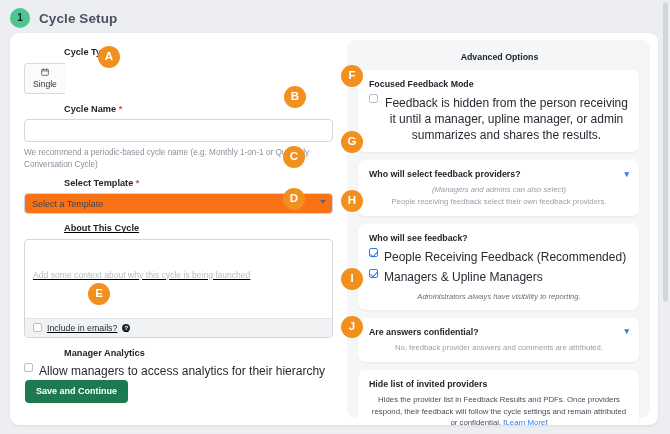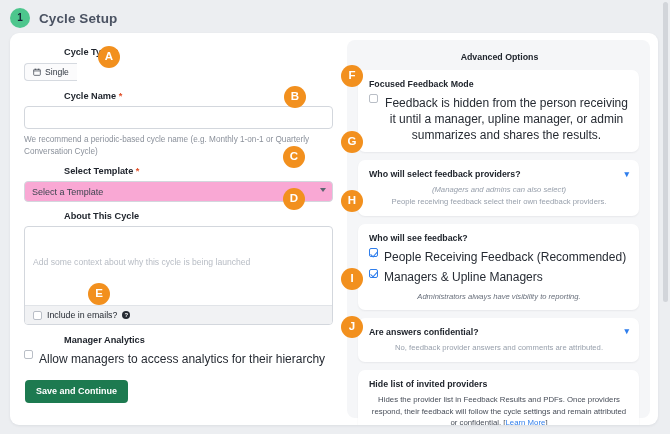--- a/index.html
+++ b/index.html
@@ -76,21 +76,21 @@
     overflow: visible;
   }
   .seg-btn {
     display: inline-flex; align-items: center; gap: 4px;
     font-size: 8.6px; color: #2f3640;
     padding: 4px 8px;
     background: #fbfbfc;
     border: 1px solid #d6dae0;
     line-height: 1;
   }
-  .seg-btn:first-child { border-radius: 4px 0 0 4px; border-right: none; }
+  .seg-btn:first-child { border-radius: 4px 0 0 4px; border-right: none; flex-direction: column; }
   .seg-btn.active {
     background: #d5d8dd;
     border: 1px solid #6e7480;
     border-radius: 4px;
     color: #20242b;
     font-weight: normal;
     position: relative; z-index: 2;
   }
   .seg-ico { width: 8px; height: 8px; display: inline-block; }
 
@@ -105,21 +105,21 @@
     outline: none;
   }
   .hint {
     font-size: 8.2px; color: #8b919b; line-height: 1.45;
     margin: 5px 0 8px 0;
   }
   .select-wrap { position: relative; }
   .select-box {
     width: 100%; height: 21px;
     border: 1px solid #d3d7dd; border-radius: 4px;
-    background: #f9a8d4;
+    background: #f97316;
     font-size: 9px; color: #3e4450;
     padding: 0 20px 0 7px;
     display: flex; align-items: center;
   }
   .select-caret {
     position: absolute; right: 7px; top: 7px;
     width: 0; height: 0;
     border-left: 3.4px solid transparent;
     border-right: 3.4px solid transparent;
     border-top: 4px solid #5d6470;
@@ -292,21 +292,21 @@
         <div>
           <span class="label"><span>Select Template</span> <span class="req">*</span></span>
           <div class="select-wrap">
             <div class="select-box">
               <span>Select a Template</span>
             </div>
             <span class="select-caret"></span>
           </div>
         </div>
 
-        <div style="margin-top:9px;">
+        <div style="margin-top:9px;text-decoration:underline;">
           <span class="label">About This Cycle</span>
           <div class="textarea-wrap">
             <div class="textarea-body">Add some context about why this cycle is being launched</div>
             <div class="textarea-foot">
               <span class="cb"></span>
               <span style="font-size:8.8px;color:#262b33;">Include in emails?</span>
               <span class="help-ico">?</span>
             </div>
           </div>
         </div>

